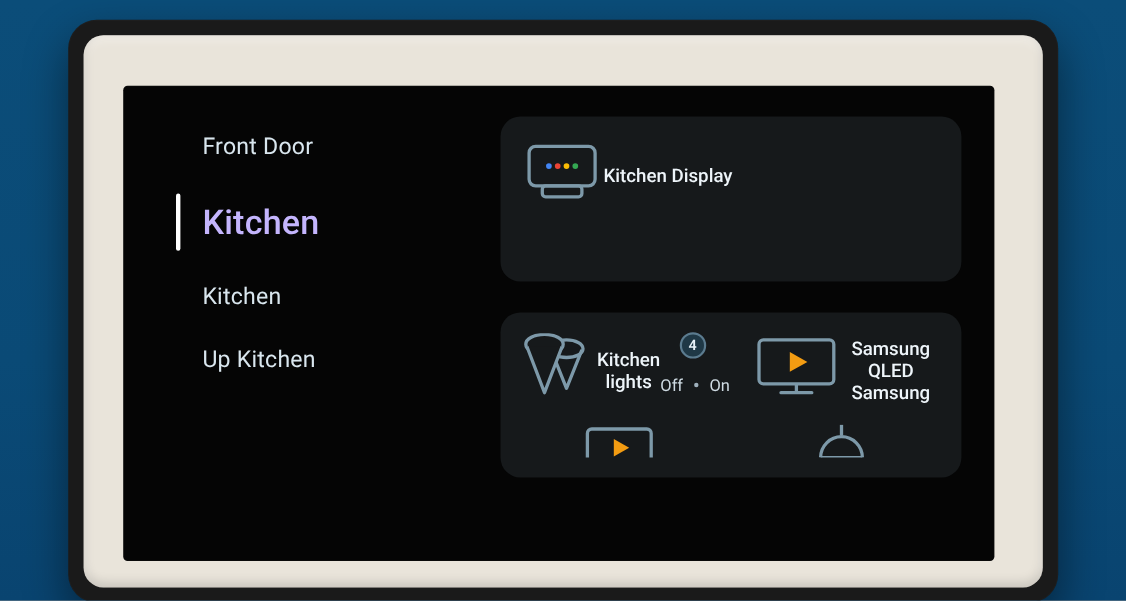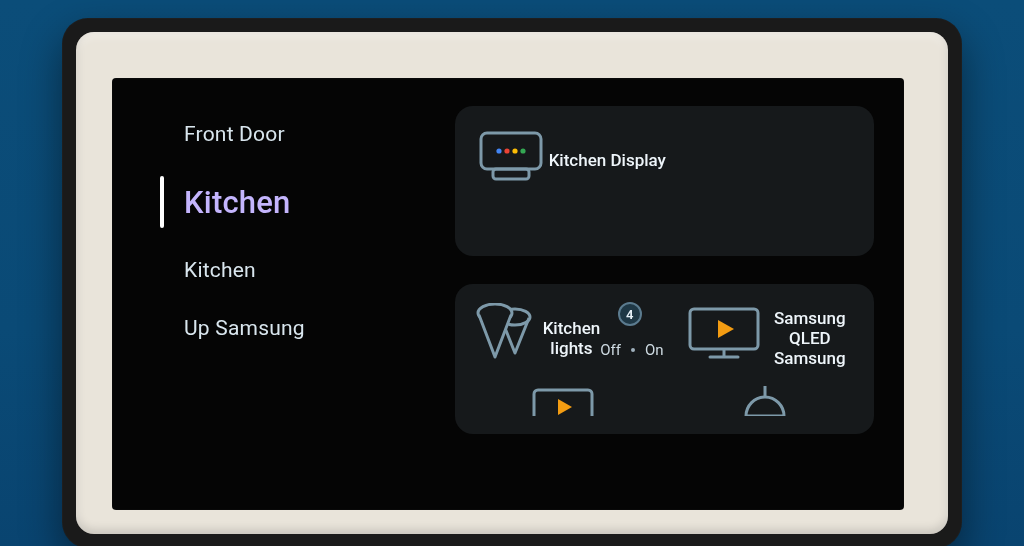--- a/index.html
+++ b/index.html
@@ -150,21 +150,21 @@
         <div class="room">
             <span>Front Door</span>
           </div>
         <div class="room active">
             <span>Kitchen</span>
           </div>
         <div class="room">
             <span>Kitchen</span>
           </div>
         <div class="room">
-            <span>Up Samsung</span>
+            <span>Up Kitchen</span>
           </div>
       </nav>
 
       <div class="cards">
 
         <div class="card">
           <div class="card-row">
             <div class="tile">
               <div class="icon-slot">
                 <svg width="76" height="54" viewBox="0 0 76 54" fill="none">

